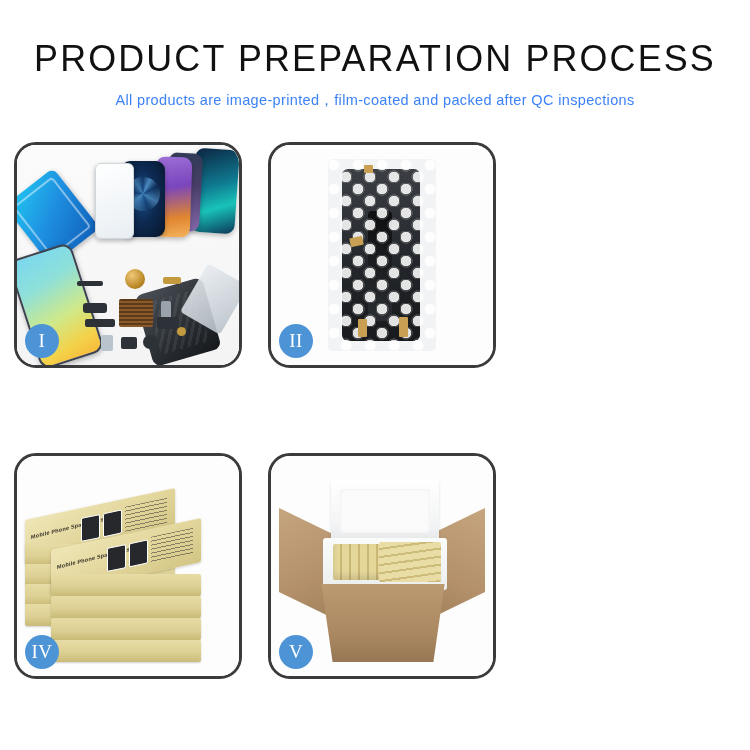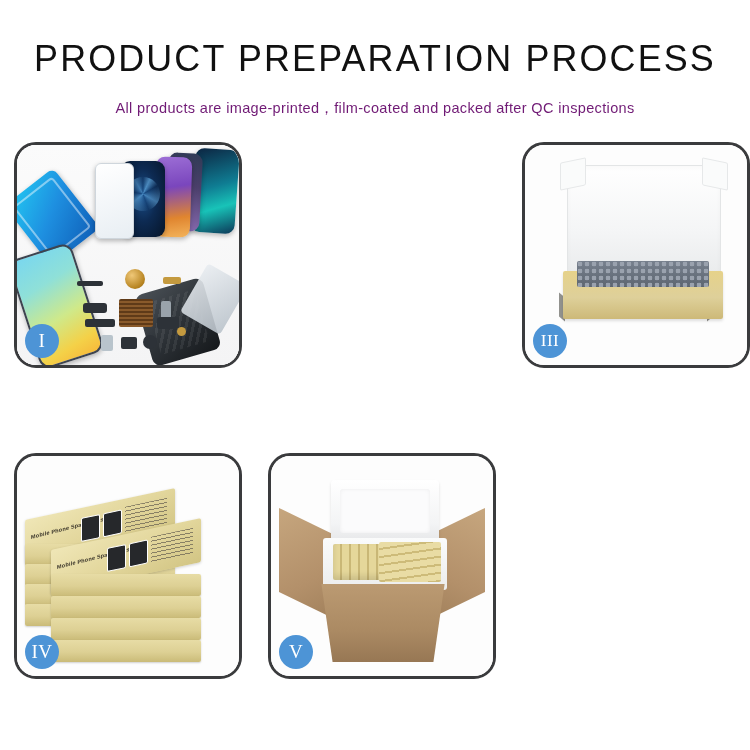--- a/index.html
+++ b/index.html
@@ -29,26 +29,26 @@
     font-family: "Liberation Sans", sans-serif;
     font-size: 37px;
     font-weight: 500;
     letter-spacing: 2.2px;
     color: #111111;
     line-height: 1.0;
     transform: scaleX(0.97);
     white-space: nowrap;
   }
   .subtitle {
-    margin: 8px;
+    margin: 0;
     padding-top: 14px;
     font-size: 14.5px;
     font-weight: 400;
     letter-spacing: 0.35px;
-    color: #701a75;
+    color: #3b82f6;
     white-space: nowrap;
   }
 
   
   .grid {
     position: absolute;
     left: 14px;
     top: 142px;
     width: 722px;
     height: 537px;
@@ -387,32 +387,34 @@
         <div class="part" style="left:80px;top:50px;width:22px;height:12px;border-radius:3px;"></div>
         <div class="part" style="left:24px;top:68px;width:12px;height:16px;border-radius:2px;background:#b9c4cc;"></div>
         <div class="part" style="left:44px;top:70px;width:16px;height:12px;"></div>
         <div class="part" style="left:66px;top:68px;width:14px;height:14px;border-radius:50%;"></div>
         <div class="part gold" style="left:100px;top:60px;width:9px;height:9px;border-radius:50%;"></div>
       </div>
       <div class="badge">I</div>
     </div>
   </div>
 
-
-  <div class="panel r0 c2">
+  <div class="panel r0 c1">
     <div class="stage">
-      <div class="b3-lid"></div>
-      <div class="b3-side-l"></div>
-      <div class="b3-side-r"></div>
-      <div class="b3-tray">
-        <div class="b3-foam"></div>
+      <div class="bw-bag">
+        <div class="bw-inner"></div>
+        <div class="bubbles"></div>
+        <div class="tape t1"></div>
+        <div class="tape t2"></div>
+        <div class="tape t3"></div>
+        <div class="tape t4"></div>
       </div>
-      <div class="badge wide">III</div>
+      <div class="badge">II</div>
     </div>
   </div>
+
 
   <div class="panel r1 c0">
     <div class="stage">
       <div class="stack">
 
         <div class="lidface" style="left:0px; top:26px;">
           <span class="lbl-text">Mobile Phone Spare Parts</span>
           <span class="lbl-img" style="left:56px;"></span>
           <span class="lbl-img" style="left:78px;"></span>
           <span class="lbl-lines"></span>

